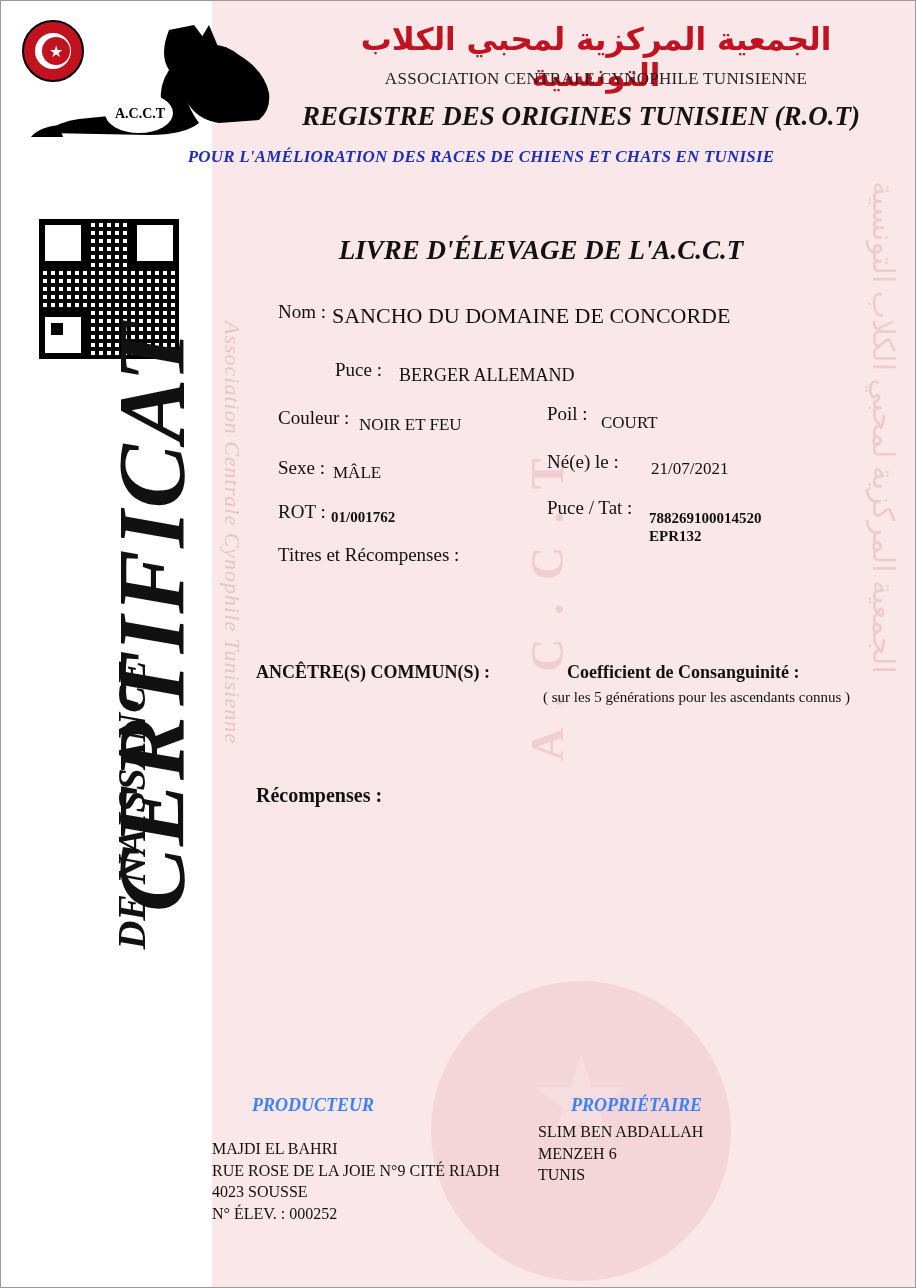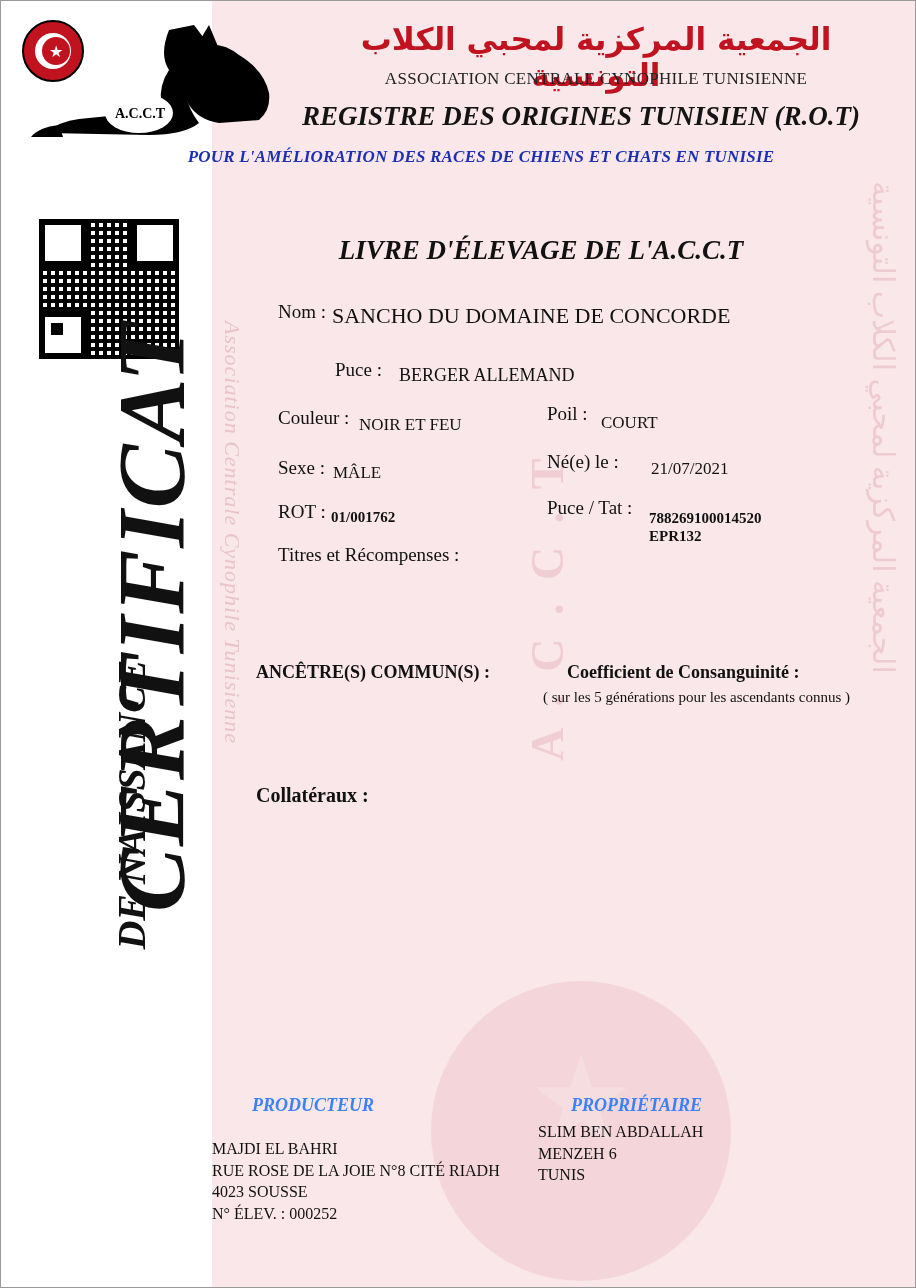--- a/index.html
+++ b/index.html
@@ -250,28 +250,28 @@
     <div class="lbl" style="left:546px;top:496px;">Puce / Tat :</div>
     <div class="val-small" style="left:648px;top:509px;">788269100014520</div>
     <div class="val-small" style="left:648px;top:527px;">EPR132</div>
 
     <div class="lbl" style="left:277px;top:543px;">Titres et Récompenses :</div>
 
     <div class="sect-title" style="left:255px;top:661px;">ANCÊTRE(S) COMMUN(S) :</div>
     <div class="sect-title" style="left:566px;top:661px;">Coefficient de Consanguinité :</div>
     <div class="note" style="left:542px;top:687px;width:320px;">( sur les 5 générations pour les ascendants connus )</div>
 
-    <div class="sect-title" style="left:255px;top:783px;font-size:20px;">Collatéraux :</div>
+    <div class="sect-title" style="left:255px;top:783px;font-size:20px;">Récompenses :</div>
   </div>
 
   <div>
     <div class="foot-title" style="left:251px;top:1094px;">PRODUCTEUR</div>
     <div class="foot-line" style="left:211px;top:1120px;width:300px;margin-top:17px;">
       <div>MAJDI EL BAHRI</div>
-      <div>RUE ROSE DE LA JOIE N°8 CITÉ RIADH</div>
+      <div>RUE ROSE DE LA JOIE N°9 CITÉ RIADH</div>
       <div>4023 SOUSSE</div>
       <div>N° ÉLEV. : 000252</div>
     </div>
 
     <div class="foot-title" style="left:570px;top:1094px;">PROPRIÉTAIRE</div>
     <div class="foot-line" style="left:537px;top:1120px;width:300px;">
       <div>SLIM BEN ABDALLAH</div>
       <div>MENZEH 6</div>
       <div> TUNIS</div>
     </div>

